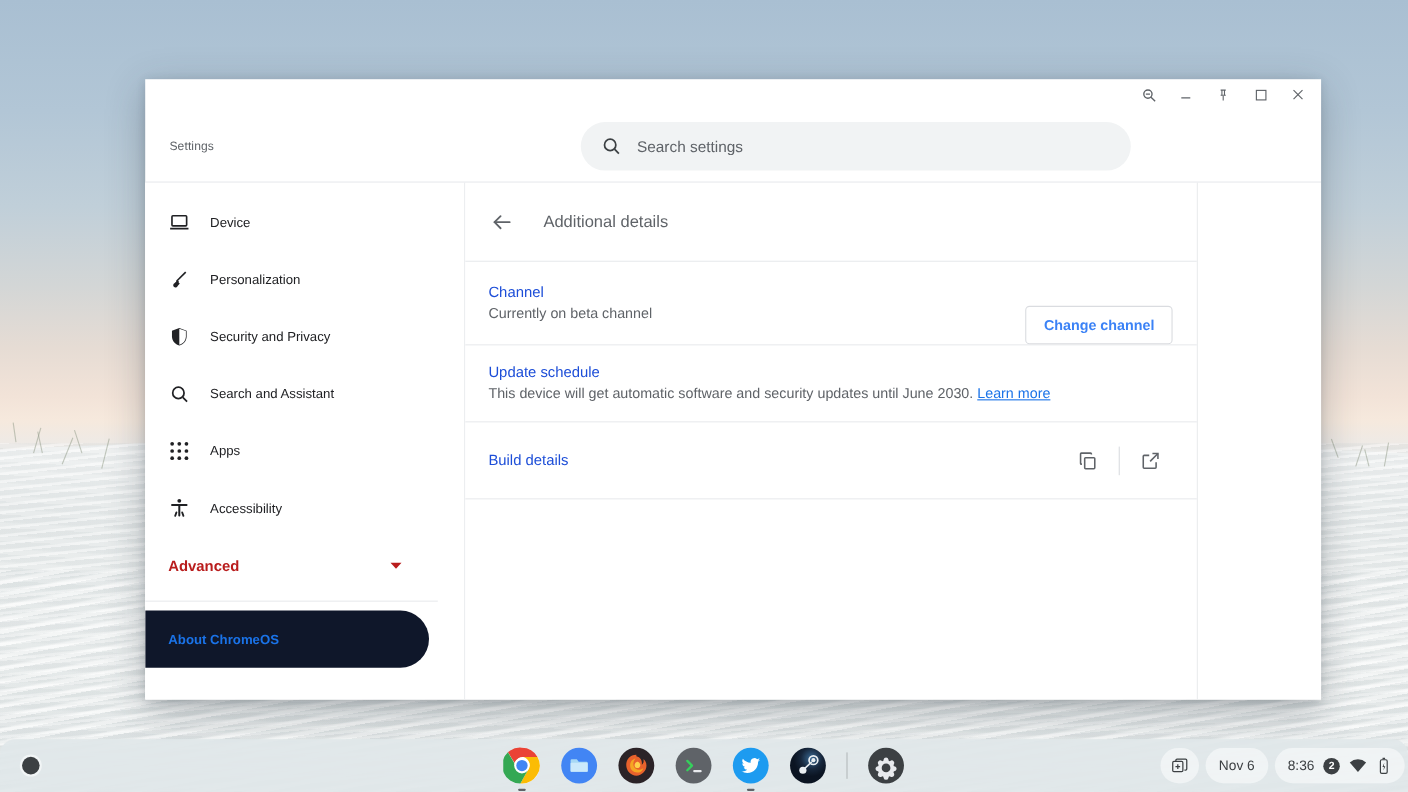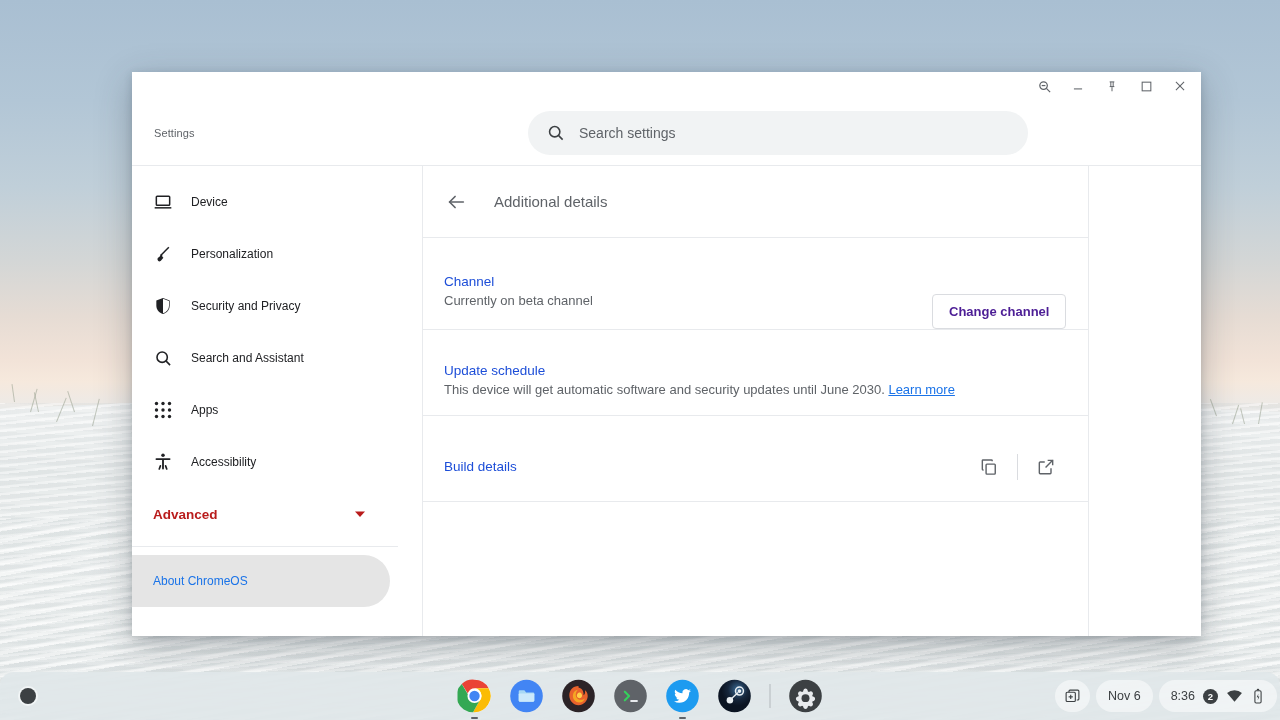--- a/index.html
+++ b/index.html
@@ -139,44 +139,43 @@
     cursor: default;
     text-align: center;
   }
   .nav-item .nav-ico {
     width: 20px; height: 20px;
     display: flex; align-items: center; justify-content: center;
     color: #202124;
     flex: 0 0 20px;
   }
   .nav-item.selected {
-    background: #e5e5e5;
+    background: #0f172a;
     color: #1a73e8;
-    font-weight: normal;
+    font-weight: bold;
   }
 
   #advanced-row {
     height: 52px;
     display: flex; align-items: center; justify-content: space-between;
     padding-left: 21px; padding-right: 24px;
     margin-right: 32px;
     border-radius: 0 26px 26px 0;
     font-size: 13.5px; font-weight: bold; color: #b91c1c;
     cursor: default;
   }
   #nav-divider { height: 1px; background: #e8eaed; margin: 6px 24px 8px 0; }
 
   
   #content {
     flex: 1 1 auto;
     display: flex; flex-direction: column;
     background: #fff;
     border-right: 1px solid #e8eaed;
     max-width: 711px;
-    gap: 16px;
   }
   #content-header {
     height: 72px;
     display: flex; align-items: center;
     gap: 26px;
     padding-left: 21px;
     border-bottom: 1px solid #e8eaed;
     flex: 0 0 auto;
   }
   #back-button {
@@ -194,21 +193,21 @@
     flex: 0 0 auto;
   }
   .row-text { display: flex; flex-direction: column; gap: 4px; padding: 14px 0; }
   .row-title { font-size: 13.5px; color: #1d4ed8; }
   .row-sub { font-size: 13px; color: #5f6368; line-height: 1.3; }
   .row-sub a { color: #1a73e8; text-decoration: underline; }
 
   #change-channel-btn {
     font-family: "Liberation Sans", sans-serif;
     font-size: 13px; font-weight: bold;
-    color: #4c1d95;
+    color: #3b82f6;
     background: #fff;
     border: 1px solid #dadce0;
     border-radius: 4px;
     padding: 9px 16px;
     cursor: default;
     white-space: nowrap;
     margin-top: 40px;
   }
 
   .row-actions { display: flex; align-items: center; }

